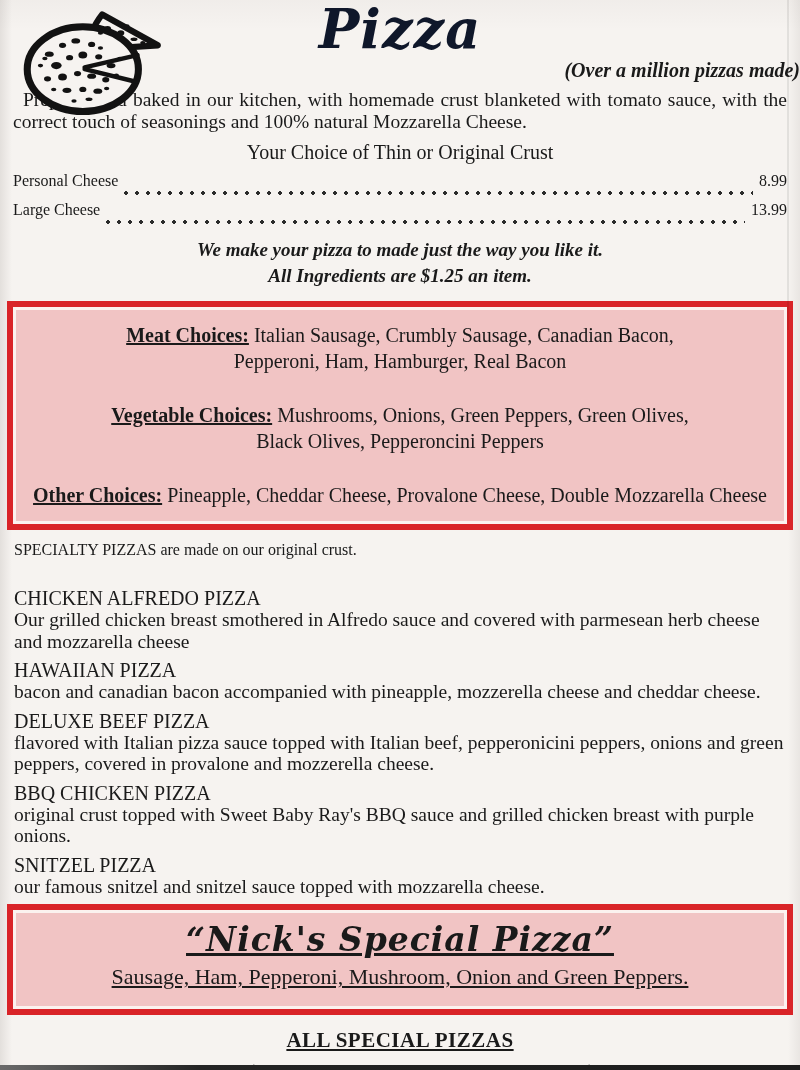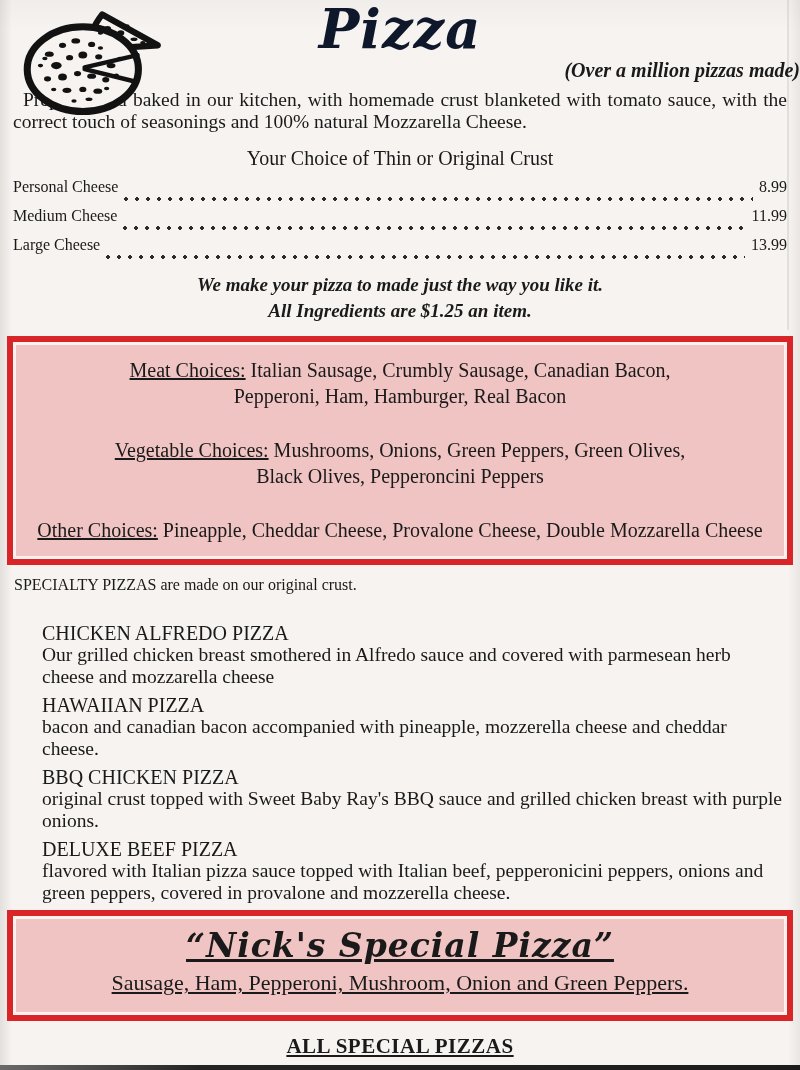--- a/index.html
+++ b/index.html
@@ -15,21 +15,21 @@
       linear-gradient(180deg, rgba(60,50,45,.03), rgba(60,50,45,0) 30px);
   }
   .logo { position:absolute; left:14px; top:2px; width:150px; height:114px; }
   .title {
     text-align:center; padding-top:0;
     font-family:"DejaVu Serif", serif; font-style:italic; font-weight:600;
     font-size:54px; line-height:1.08; color:#0f172a; letter-spacing:1px;
   }
   .subtitle { text-align:right; font-size:20px; font-weight:bold; font-style:italic; margin-top:1px; }
   .intro { margin:7px 13px 0 13px; font-size:19.5px; line-height:21.5px; text-align:justify; text-indent:10px; }
-  .crust-note { text-align:center; font-size:20px; margin-top:15px; }
+  .crust-note { text-align:center; font-size:20px; margin-top:9px; }
 
   .price-list { margin:8px 13px 0 13px; }
   .price-row { display:flex; align-items:baseline; height:29px; font-size:16px; }
   .price-row .lbl { white-space:nowrap; }
   .price-row .dots { flex:1; align-self:stretch; position:relative; margin:0 6px; }
   .price-row .dots::after {
     content:""; position:absolute; left:0; right:0; bottom:6px; height:4px;
     background-image:radial-gradient(circle at 2px 2px, #2b2b2b 1.6px, transparent 2px);
     background-size:11px 4px; background-repeat:repeat-x;
   }
@@ -38,25 +38,25 @@
   .order-notes { text-align:center; font-weight:bold; font-style:italic; font-size:19px; line-height:26px; margin-top:7px; }
 
   .red-panel {
     border:6px solid #d92428;
     box-shadow: inset 0 0 0 3px #fbf2ef;
     background:#f1c4c4;
   }
   .choices-box { margin:12px 7px 0 7px; padding:15px 10px 16px 10px; text-align:center; font-size:20px; }
   .choice-group { line-height:26px; }
   .choice-group + .choice-group { margin-top:28px; }
-  .choice-label { font-weight:normal; text-decoration:underline;text-align:right; }
+  .choice-label { font-weight:bold; text-decoration:underline;text-align:right; }
 
   .specialty { margin:11px 14px 0 14px; }
   .spec-intro { font-size:16px; margin-bottom:28px; }
-  .spec-item { margin-bottom:7px;margin-left:28px; }
+  .spec-item { margin-bottom:7px; }
   .spec-name { font-size:20px; line-height:22px; }
   .spec-desc { font-size:19.5px; line-height:21.5px; }
 
   .nick-box { margin:0 7px 0 7px; padding:9px 10px 19px 10px; text-align:center;text-decoration:underline; }
   .nick-title {
     font-family:"DejaVu Serif", serif; font-style:italic; font-weight:bold;
     font-size:33px; line-height:42px; letter-spacing:1px;
   }
   .nick-toppings { font-size:22px; line-height:26px; margin-top:3px; }
 
@@ -125,25 +125,20 @@
 <div class="intro">Prepared and baked in our kitchen, with homemade crust blanketed with tomato sauce, with the correct touch of seasonings and 100% natural Mozzarella Cheese.</div>
 <div class="crust-note">Your Choice of Thin or Original Crust</div>
 
 <div class="price-list">
   <div class="price-row">
     <span class="lbl">Personal Cheese</span>
     <span class="dots"></span>
     <span class="prc">8.99</span>
   </div>
   <div class="price-row">
-    <span class="lbl">Medium Cheese</span>
-    <span class="dots"></span>
-    <span class="prc">11.99</span>
-  </div>
-  <div class="price-row">
     <span class="lbl">Large Cheese</span>
     <span class="dots"></span>
     <span class="prc">13.99</span>
   </div>
 </div>
 
 <div class="order-notes">
   <div>We make your pizza to made just the way you like it.</div>
   <div>All Ingredients are $1.25 an item.</div>
 </div>
@@ -167,26 +162,30 @@
 
   <div class="spec-item">
     <div class="spec-name">CHICKEN ALFREDO PIZZA</div>
     <div class="spec-desc">Our grilled chicken breast smothered in Alfredo sauce and covered with parmesean herb cheese and mozzarella cheese</div>
   </div>
   <div class="spec-item">
     <div class="spec-name">HAWAIIAN PIZZA</div>
     <div class="spec-desc">bacon and canadian bacon accompanied with pineapple, mozzerella cheese and cheddar cheese.</div>
   </div>
   <div class="spec-item">
+    <div class="spec-name">DELUXE BEEF PIZZA</div>
+    <div class="spec-desc">flavored with Italian pizza sauce topped with Italian beef, pepperonicini peppers, onions and green peppers, covered in provalone and mozzerella cheese.</div>
+  </div>
+  <div class="spec-item">
     <div class="spec-name">BBQ CHICKEN PIZZA</div>
     <div class="spec-desc">original crust topped with Sweet Baby Ray's BBQ sauce and grilled chicken breast with purple onions.</div>
   </div>
   <div class="spec-item">
-    <div class="spec-name">DELUXE BEEF PIZZA</div>
-    <div class="spec-desc">flavored with Italian pizza sauce topped with Italian beef, pepperonicini peppers, onions and green peppers, covered in provalone and mozzerella cheese.</div>
+    <div class="spec-name">SNITZEL PIZZA</div>
+    <div class="spec-desc">our famous snitzel and snitzel sauce topped with mozzarella cheese.</div>
   </div>
 </div>
 
 <div class="nick-box red-panel">
   <div class="nick-title">“Nick's Special Pizza”</div>
   <div class="nick-toppings">Sausage, Ham, Pepperoni, Mushroom, Onion and Green Peppers.</div>
 </div>
 
 <div class="specials">
   <div class="specials-heading">ALL SPECIAL PIZZAS</div>

